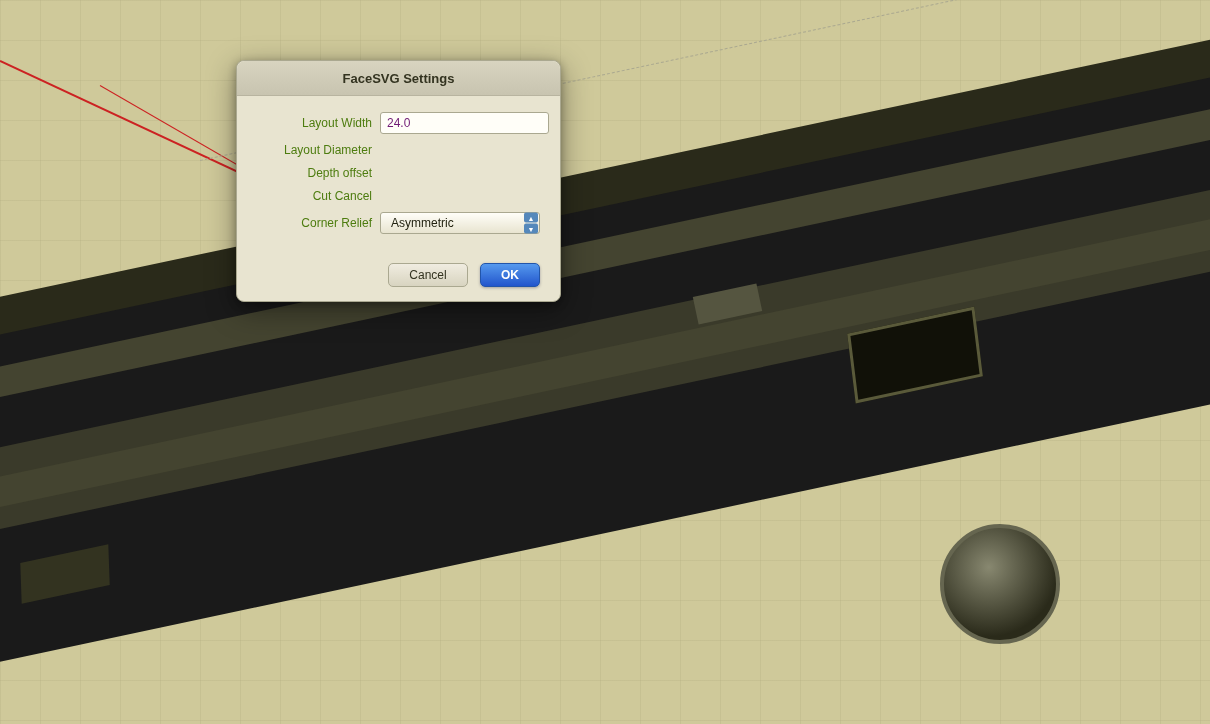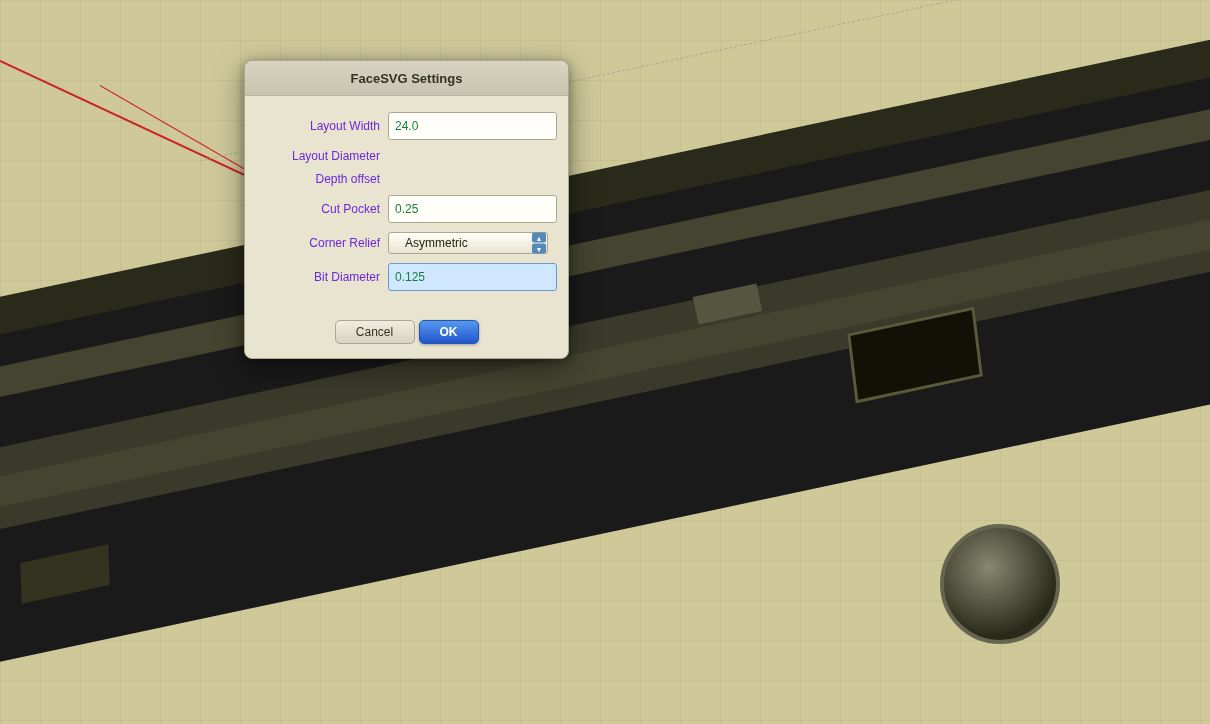--- a/index.html
+++ b/index.html
@@ -183,21 +183,21 @@
     .modal-overlay {
       position: absolute;
       top: 0; left: 0;
       width: 100%; height: 100%;
     }
 
     
     .dialog {
       position: absolute;
       top: 60px;
-      left: 244px;
+      left: 236px;
       width: 325px;
       background: #e8e4d0;
       border: 1px solid #aaa890;
       border-radius: 8px;
       box-shadow: 0 8px 30px rgba(0,0,0,0.4), 0 2px 8px rgba(0,0,0,0.3);
       overflow: hidden;
     }
 
     .dialog-titlebar {
       background: linear-gradient(to bottom, #d8d4c0, #c8c4b0);
@@ -219,56 +219,56 @@
     }
 
     .form-row {
       display: flex;
       align-items: center;
       margin-bottom: 9px;
     }
 
     .form-label {
       font-size: 12px;
-      color: #6d28d9;
+      color: #4d7c0f;
       text-align: right;
       width: 115px;
       flex-shrink: 0;
       margin-right: 8px;
     }
 
     .form-input {
       flex: 1;
-      height: 28px;
+      height: 22px;
       border: 1px solid #aaa890;
       border-radius: 3px;
       background: #fffef8;
       padding: 2px 6px;
       font-size: 12px;
-      color: #15803d;
+      color: #701a75;
       outline: none;
     }
 
     .form-input.highlighted {
       background: #d0e8ff;
       border-color: #6699cc;
     }
 
     .form-select-wrapper {
       flex: 1;
       position: relative;
     }
 
     .form-select {
       width: 100%;
       height: 22px;
       border: 1px solid #aaa890;
       border-radius: 3px;
       background: linear-gradient(to bottom, #fffef8, #e8e4d0);
-      padding: 2px 20px 2px 16px;
+      padding: 2px 20px 2px 10px;
       font-size: 12px;
       color: #222210;
       appearance: none;
       -webkit-appearance: none;
       cursor: pointer;
       outline: none;
     }
 
     .select-arrow {
       position: absolute;
@@ -289,22 +289,22 @@
       display: flex;
       align-items: center;
       justify-content: center;
       font-size: 7px;
       color: white;
       line-height: 1;
     }
 
     .dialog-buttons {
       display: flex;
-      justify-content: center;
-      gap: 4px;
+      justify-content: flex-end;
+      gap: 12px;
       padding: 8px 20px 14px 20px;
     }
 
     .btn-cancel {
       min-width: 80px;
       height: 24px;
       border: 1px solid #aaa890;
       border-radius: 5px;
       background: linear-gradient(to bottom, #f0ece0, #d8d4c0);
       font-size: 12px;
@@ -368,44 +368,39 @@
 
       <div class="form-row">
         <span class="form-label">Layout Diameter</span>
       </div>
 
       <div class="form-row">
         <span class="form-label">Depth offset</span>
       </div>
 
       <div class="form-row">
-        <span class="form-label">Cut Pocket</span>
-        <input class="form-input" type="text" value="0.25" style="">
+        <span class="form-label">Cut Cancel</span>
       </div>
 
       <div class="form-row">
         <span class="form-label">Corner Relief</span>
         <div class="form-select-wrapper">
           <select class="form-select">
             <option>None</option>
             <option>Symmetric</option>
             <option selected="">Asymmetric</option>
             <option>Dogbone</option>
           </select>
           <div class="select-arrow">
             <div class="arrow-up">▲</div>
             <div class="arrow-down">▼</div>
           </div>
         </div>
       </div>
 
-      <div class="form-row">
-        <span class="form-label">Bit Diameter</span>
-        <input class="form-input highlighted" type="text" value="0.125" style="">
-      </div>
 
     </div>
 
     <div class="dialog-buttons">
       <button class="btn-cancel">Cancel</button>
       <button class="btn-ok">OK</button>
     </div>
 
   </div>
 

